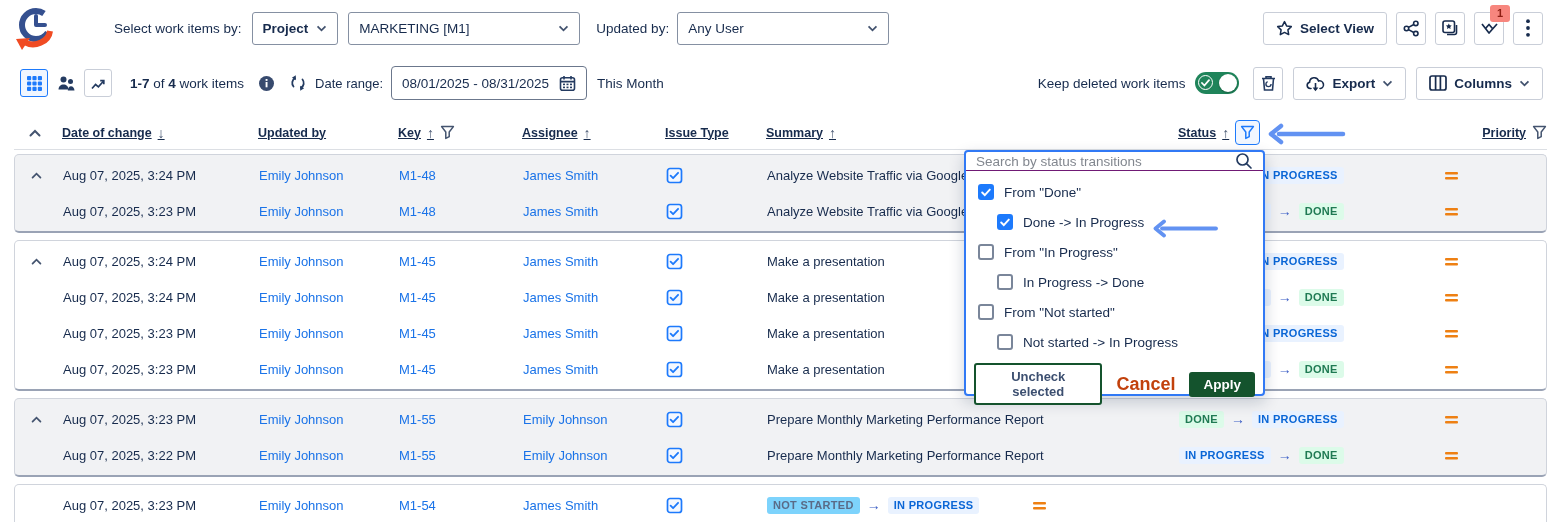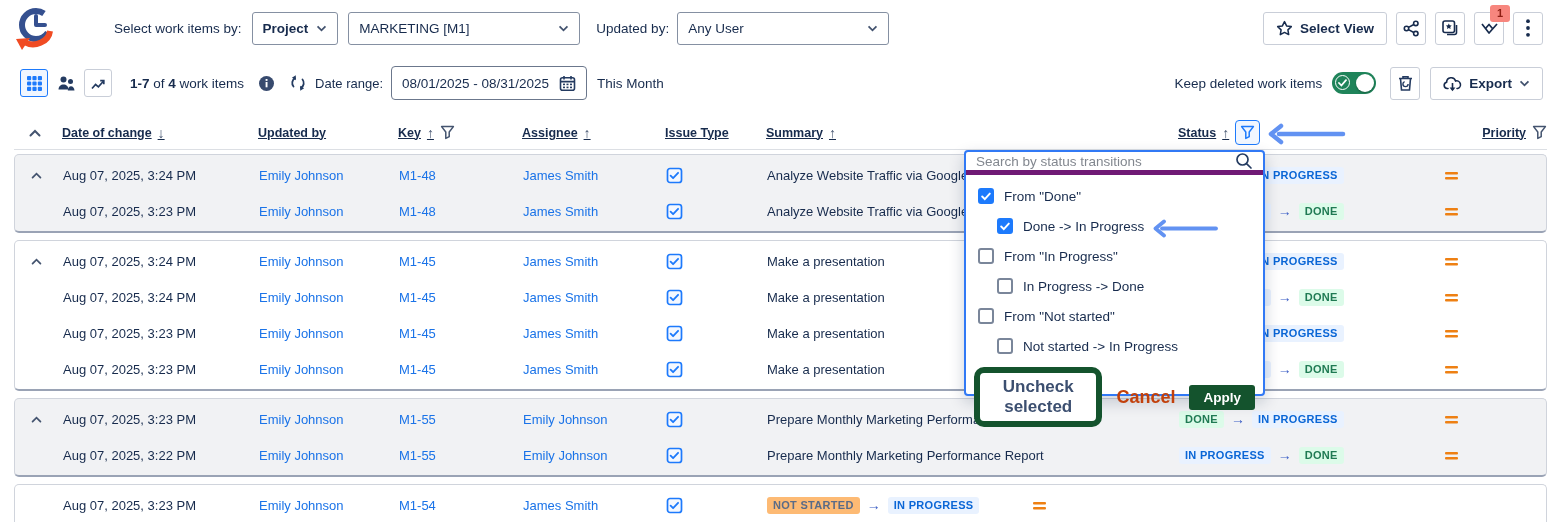--- a/index.html
+++ b/index.html
@@ -79,42 +79,42 @@
   .trow .c-caret { width:42px; }
   .link { color:#1a73e8; cursor:pointer; }
   .cell-pad { padding-left:6px; }
   .caret-ic { cursor:pointer; }
   .type-ic { margin-left:6px; display:flex; }
 
   .badge { display:inline-block; padding:2.5px 6px; border-radius:3px; font-size:11px;
     font-weight:700; letter-spacing:.3px; white-space:nowrap; }
   .b-done { background:#dcfbe9; color:#1f7a53; }
   .b-prog { background:#e9f2ff; color:#0a66d6; }
-  .b-not  { background:#fdba74; color:#5a6b87; }
+  .b-not  { background:#7dd3fc; color:#5a6b87; }
   .trans { display:flex; align-items:center; gap:7px; padding-left:6px; }
   .trans .arr { font-size:14px; font-weight:700; color:#3a5dc4; }
   .prio-ic { margin-left:23px; display:flex; }
 
   
   .popup { position:absolute; left:964px; top:150px; width:301px; height:246px; background:#fff;
     border:2px solid #3179f5; border-radius:4px; box-shadow:0 6px 16px rgba(9,30,66,.2); z-index:50;
     display:flex; flex-direction:column; }
-  .pop-search { height:33px; border-bottom:5px solid #701a75; display:flex; align-items:center; padding:0 10px; gap:8px; }
+  .pop-search { height:33px; border-bottom:1px solid #701a75; display:flex; align-items:center; padding:0 10px; gap:8px; }
   .pop-search input { border:none; outline:none; flex:1; font-size:13.5px; color:#172b4d;
     font-family:"Liberation Sans", sans-serif; background:transparent; }
   .pop-search input::placeholder { color:#82878f; }
   .pop-items { flex:1; padding:6px 0 0 0; }
   .pitem { display:flex; align-items:center; gap:10px; height:30px; padding-left:12px; font-size:13.5px; cursor:pointer; }
   .pitem.child { padding-left:31px; }
   .cbx { width:16px; height:16px; border-radius:3px; border:2px solid #7a869a; background:#fff; flex:0 0 auto;
     display:flex; align-items:center; justify-content:center; }
   .cbx.on { border-color:#1d7afc; background:#1d7afc; }
   .pop-footer { display:flex; align-items:center; padding:6px 8px 9px 8px; gap:14px; }
-  .uncheck-btn { border:6px solid #14532d; border-radius:10px; background:#fff; padding:4px 10px;
-    font-size:17px; font-weight:700; color:#3c4f70; cursor:pointer; font-family:"Liberation Sans", sans-serif; }
+  .uncheck-btn { border:2px solid #14532d; border-radius:3px; background:#fff; padding:4px 10px;
+    font-size:13px; font-weight:700; color:#3c4f70; cursor:pointer; font-family:"Liberation Sans", sans-serif; }
   .cancel-btn { margin-left:auto; font-size:18px; font-weight:700; color:#c2410c; cursor:pointer; }
   .apply-btn { background:#14532d; border:none; border-radius:3px; color:#fff; font-weight:700;
     font-size:13.5px; padding:5px 14px; cursor:pointer; font-family:"Liberation Sans", sans-serif; }
 
   .annot { position:absolute; z-index:60; pointer-events:none; }
 </style>
 </head>
 <body>
 
 <div class="page">
@@ -273,20 +273,30 @@
         <svg width="19" height="17" viewBox="0 0 19 17">
           <path d="M5 13.5H4.2A3.2 3.2 0 0 1 3.6 7.2 4.6 4.6 0 0 1 12.6 6 3.7 3.7 0 0 1 14.6 13.5H14" fill="none" stroke="#172b4d" stroke-width="1.6" stroke-linecap="round"></path>
           <path d="M9.5 8v7" stroke="#172b4d" stroke-width="1.6"></path>
           <polygon points="6.6,12.5 12.4,12.5 9.5,16.2" fill="#172b4d"></polygon>
         </svg>
         <span>Export</span>
         <svg class="chev" viewBox="0 0 12 8">
             <path d="M1.5 1.5 6 6l4.5-4.5"></path>
           </svg>
       </div>
+      <div class="btn">
+        <svg width="18" height="16" viewBox="0 0 18 16">
+          <rect x="1" y="1" width="16" height="14" rx="2" fill="none" stroke="#172b4d" stroke-width="1.7"></rect>
+          <path d="M6.6 1v14M11.4 1v14" stroke="#172b4d" stroke-width="1.7"></path>
+        </svg>
+        <span>Columns</span>
+        <svg class="chev" viewBox="0 0 12 8">
+            <path d="M1.5 1.5 6 6l4.5-4.5"></path>
+          </svg>
+      </div>
     </div>
   </div>
 
   <div class="thead">
     <div class="c-caret">
       <svg width="12" height="8" viewBox="0 0 12 8">
           <path d="M1.5 6.5 6 2l4.5 4.5" fill="none" stroke="#44546f" stroke-width="2" stroke-linecap="round"></path>
         </svg>
     </div>
     <div class="c-date hc">

